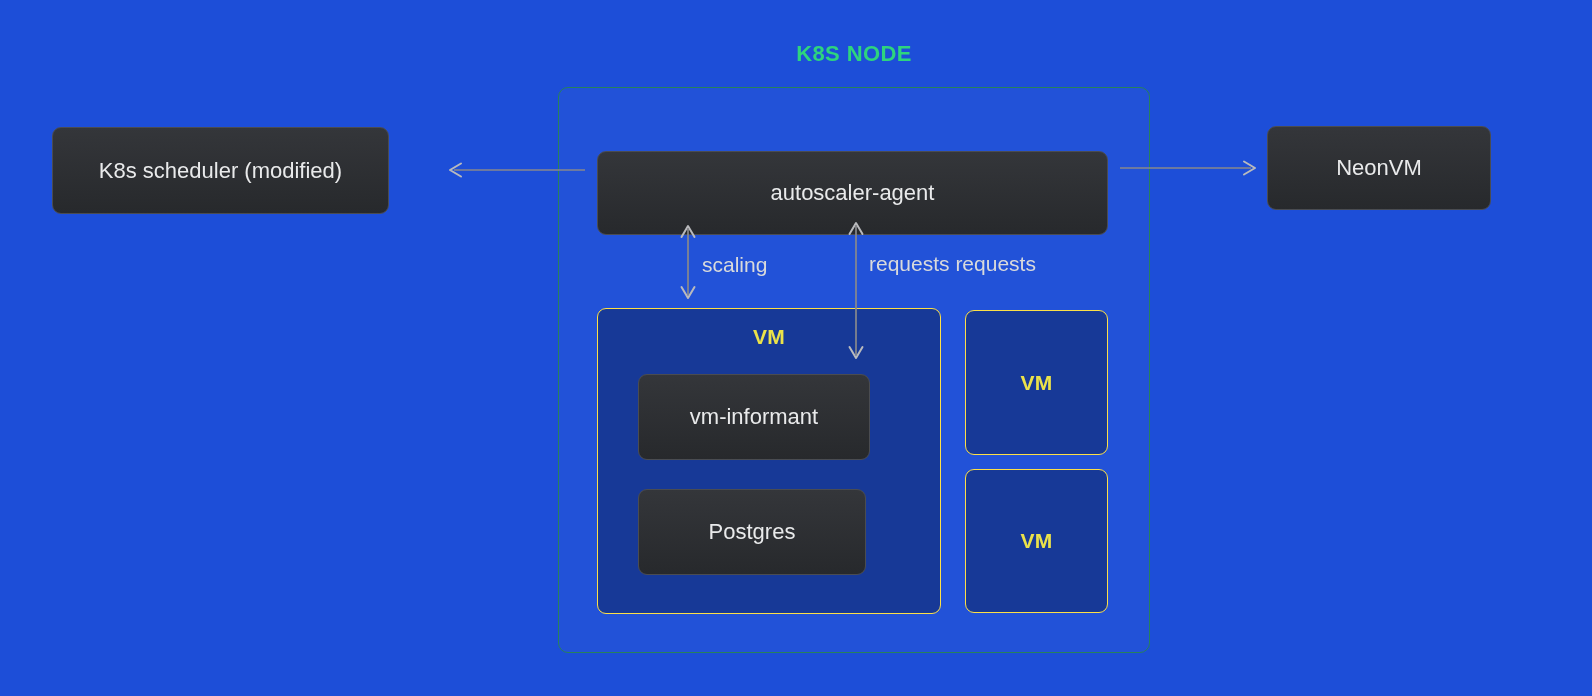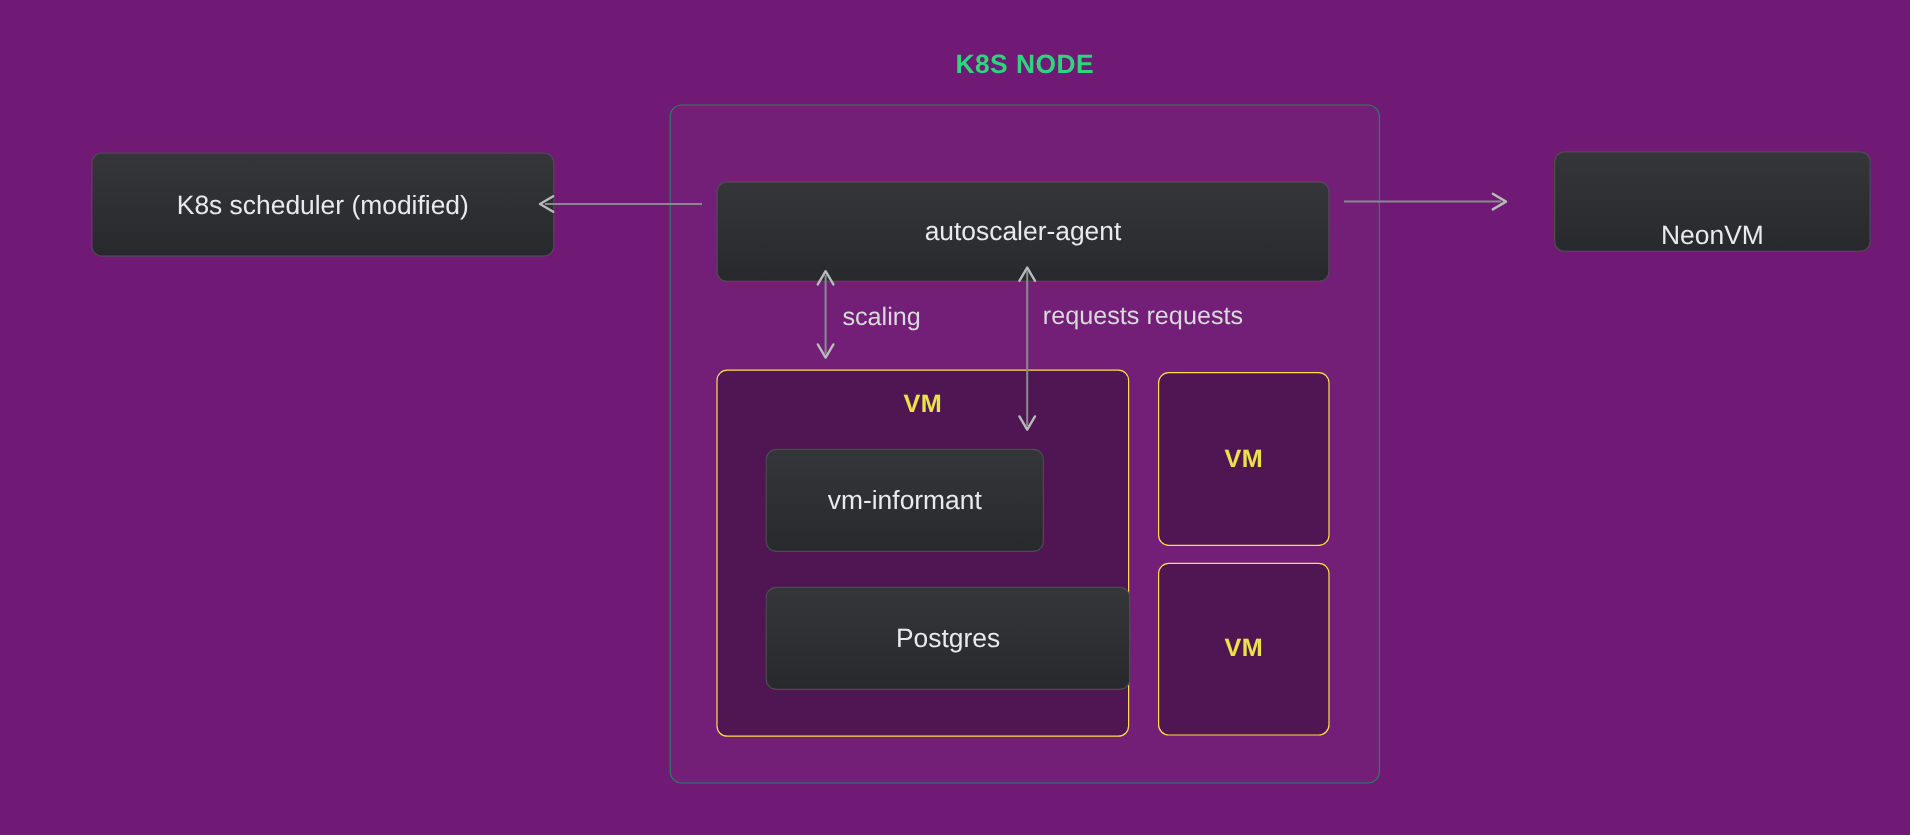--- a/index.html
+++ b/index.html
@@ -5,21 +5,21 @@
   html, body {
     margin: 0;
     padding: 0;
     background: #0a0a0b;
     font-family: "Liberation Sans", "DejaVu Sans", sans-serif;
   }
   #stage {
     position: relative;
     width: 1592px;
     height: 696px;
-    background: #701a75;
+    background: #1d4ed8;
     overflow: hidden;
   }
   .abs { position: absolute; }
 
   
   .k8s-title {
     left: 558px; top: 41px; width: 592px;
     text-align: center;
     color: #2ed47e;
     font-size: 22px;
@@ -39,25 +39,25 @@
     display: flex;
     align-items: center;
     justify-content: center;
     background: linear-gradient(180deg, #34363a 0%, #27292c 100%);
     border: 1px solid #4a4c51;
     border-radius: 9px;
     color: #e9eaeb;
     font-size: 22px;
     box-sizing: border-box;
   }
-  .box-scheduler   { left: 52px;   top: 127px; width: 386px; height: 87px; margin-left: 24px; }
+  .box-scheduler   { left: 52px;   top: 127px; width: 337px; height: 87px; }
   .box-autoscaler  { left: 597px;  top: 127px; width: 511px; height: 84px; margin-top: 24px; }
-  .box-neonvm      { left: 1295px; top: 126px; width: 264px; height: 84px; align-items: flex-end; }
+  .box-neonvm      { left: 1267px; top: 126px; width: 224px; height: 84px; }
   .box-informant   { left: 40px;   top: 65px;  width: 232px; height: 86px; }
-  .box-postgres    { left: 40px;   top: 180px; width: 304px; height: 86px; justify-content: center; }
+  .box-postgres    { left: 40px;   top: 180px; width: 228px; height: 86px; justify-content: center; }
 
   
   .vm-box {
     border: 1px solid #fde047;
     border-radius: 9px;
     background: rgba(0,0,0,0.30);
     box-sizing: border-box;
   }
   .vm-label {
     color: #ebe24a;

